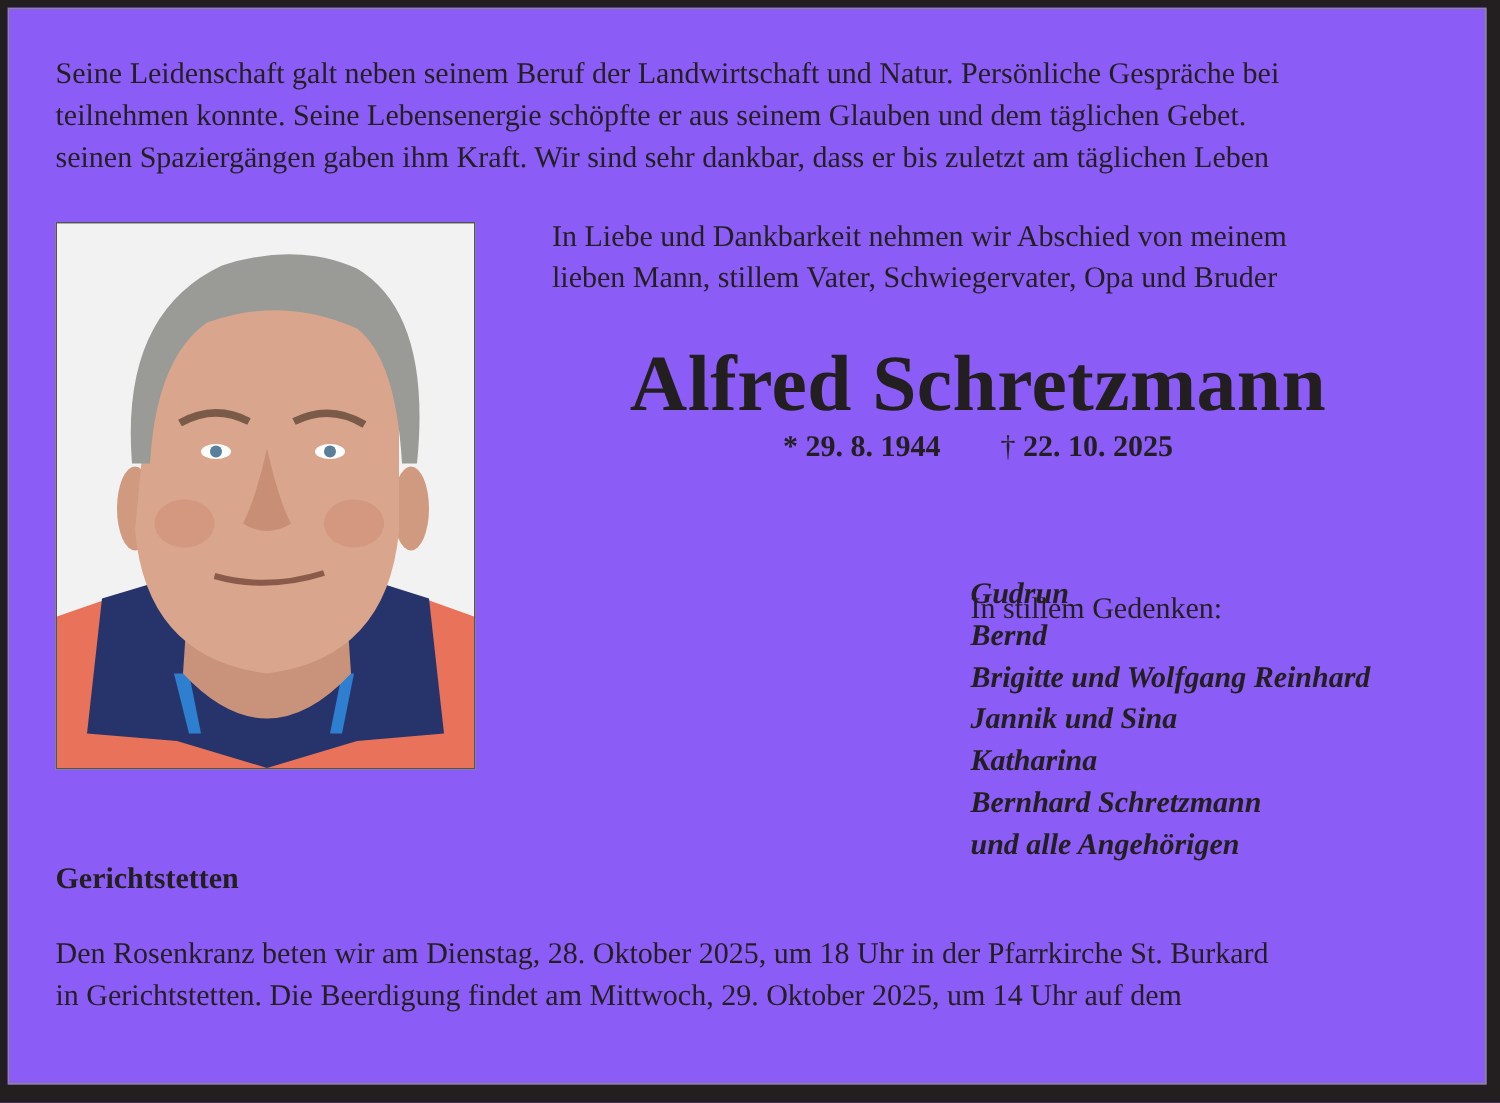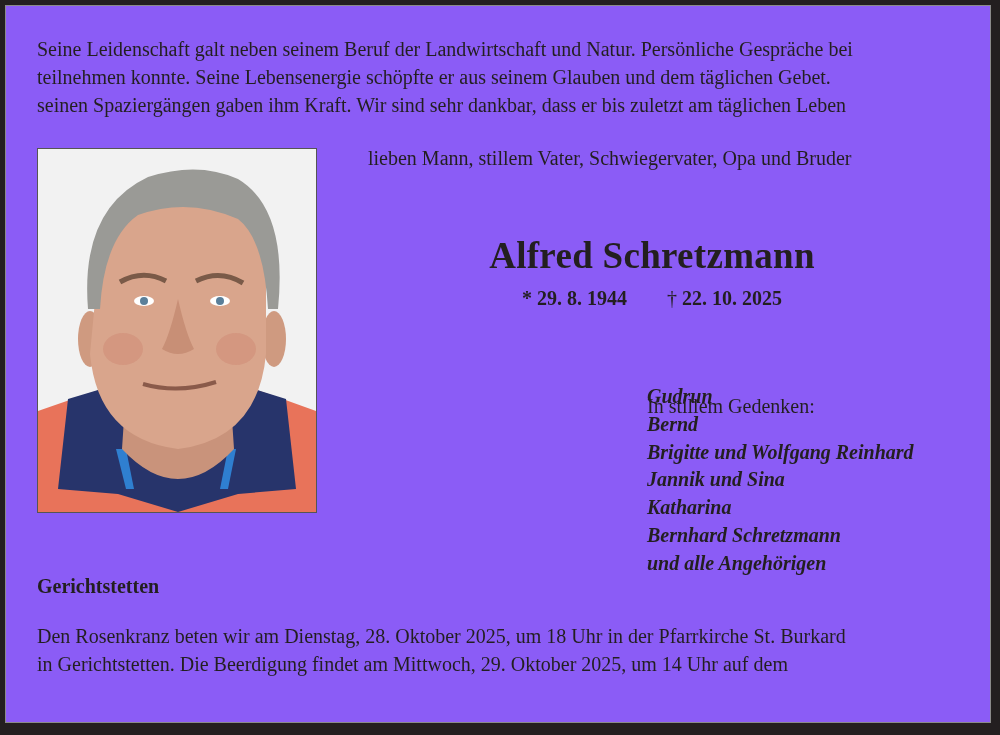--- a/index.html
+++ b/index.html
@@ -53,21 +53,21 @@
       line-height: 27px;
       margin: 0;
     }
     .farewell span { display: block; white-space: nowrap; }
     .name {
       position: absolute;
       left: 363px;
       width: 568px;
       top: 220px;
       text-align: center;
-      font-size: 37px;
+      font-size: 53px;
       font-weight: bold;
       line-height: 62px;
       letter-spacing: 0.3px;
       margin: 0;
     }
     .dates {
       position: absolute;
       left: 363px;
       width: 568px;
       top: 280px;
@@ -159,20 +159,21 @@
       <path d="M140 150 Q132 185 124 200 Q140 210 156 200 Q148 185 140 150" fill="#c88f76"></path>
 
       <path d="M105 235 Q140 245 178 233" stroke="#8a5a4a" stroke-width="4" fill="none"></path>
 
       <ellipse cx="85" cy="200" rx="20" ry="16" fill="#d08d78" opacity="0.6"></ellipse>
       <ellipse cx="198" cy="200" rx="20" ry="16" fill="#d08d78" opacity="0.6"></ellipse>
     </svg>
   </div>
 
   <p class="farewell">
+    <span>In Liebe und Dankbarkeit nehmen wir Abschied von meinem</span>
     <span>lieben Mann, stillem Vater, Schwiegervater, Opa und Bruder</span>
   </p>
 
   <h1 class="name">Alfred Schretzmann</h1>
 
   <div class="dates">
     <span>*</span>
     <span>29. 8. 1944</span>
     <span class="gap"></span>
     <span class="cross">†</span>

